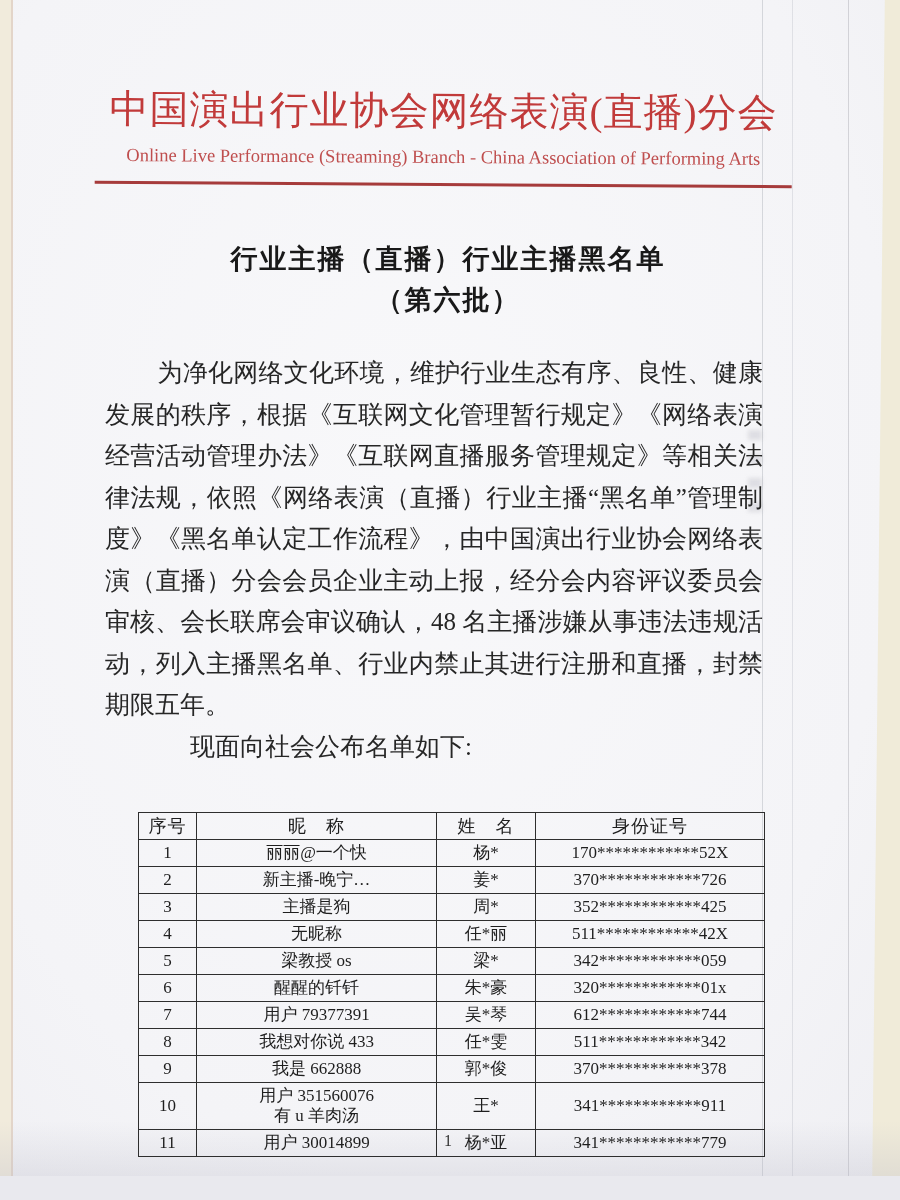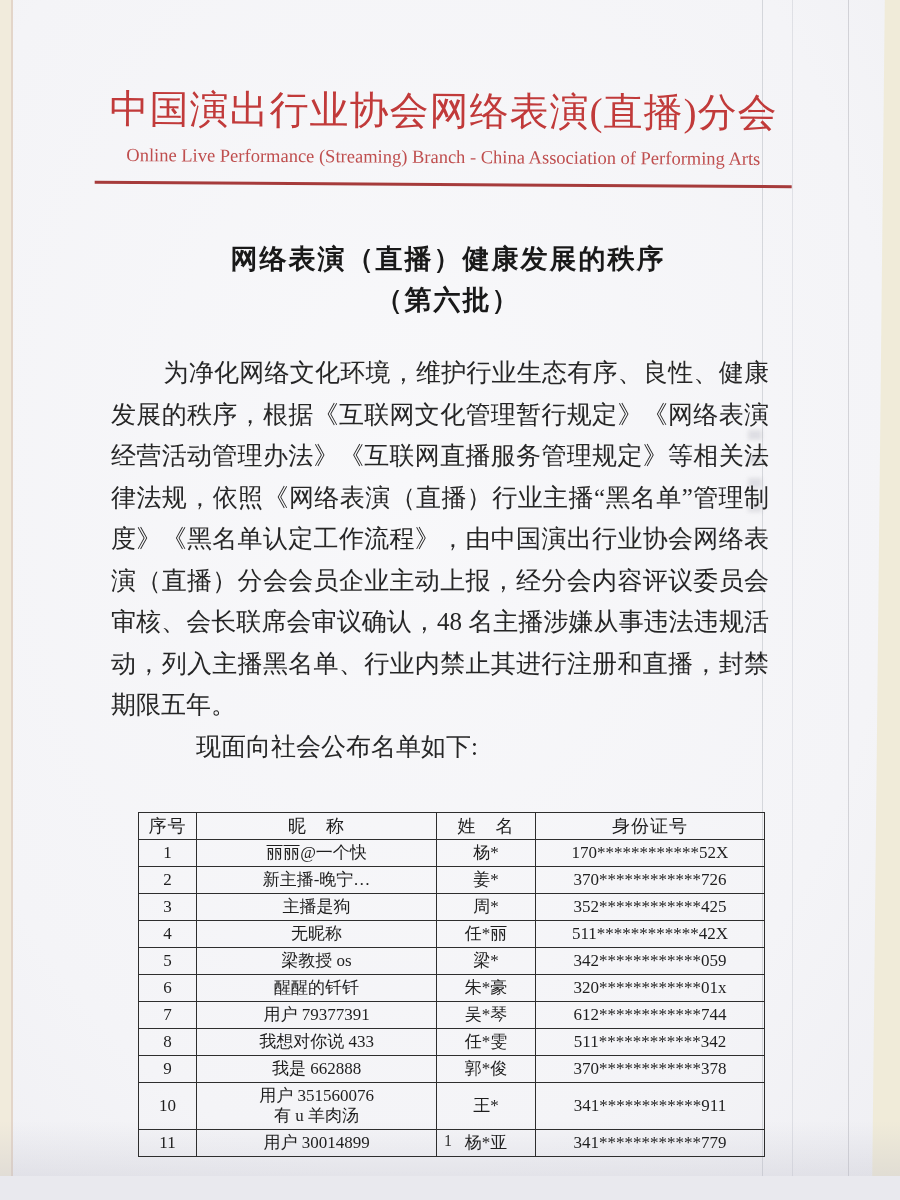--- a/index.html
+++ b/index.html
@@ -59,21 +59,21 @@
   
   .doc-title {
     position: absolute; top: 238px; left: 0; width: 896px;
     text-align: center; color: #191919;
   }
   .doc-title .line1 { font-size: 27px; font-weight: bold; line-height: 42px; letter-spacing: 2px; }
   .doc-title .line2 { font-size: 27px; font-weight: bold; line-height: 40px; letter-spacing: 2px; }
 
   
   .body-text {
-    position: absolute; top: 352px; left: 111px; width: 658px;
+    position: absolute; top: 352px; left: 105px; width: 658px;
     font-size: 25px; line-height: 41.5px; color: #262626;
     text-align: justify;
   }
   .body-text .p1 { text-indent: 2.1em; }
   .body-text .p2 { text-indent: 3.4em; }
 
   
   table.blacklist {
     position: absolute; top: 812px; left: 138px;
     width: 626px; border-collapse: collapse;
@@ -114,21 +114,21 @@
   <div class="bleed-smudge"></div>
   <div class="bottom-shade"></div>
 
   <div class="letterhead">
     <div class="org-cn">中国演出行业协会网络表演(直播)分会</div>
     <div class="org-en">Online Live Performance (Streaming) Branch - China Association of Performing Arts</div>
     <div class="red-rule"></div>
   </div>
 
   <div class="doc-title">
-    <div class="line1">网络表演（直播）健康发展的秩序</div>
+    <div class="line1">行业主播（直播）行业主播黑名单</div>
     <div class="line2">（第六批）</div>
   </div>
 
   <div class="body-text">
     <p class="p1">为净化网络文化环境，维护行业生态有序、良性、健康发展的秩序，根据《互联网文化管理暂行规定》《网络表演经营活动管理办法》《互联网直播服务管理规定》等相关法律法规，依照《网络表演（直播）行业主播“黑名单”管理制度》《黑名单认定工作流程》，由中国演出行业协会网络表演（直播）分会会员企业主动上报，经分会内容评议委员会审核、会长联席会审议确认，48 名主播涉嫌从事违法违规活动，列入主播黑名单、行业内禁止其进行注册和直播，封禁期限五年。</p>
     <p class="p2">现面向社会公布名单如下:</p>
   </div>
 
   <table class="blacklist">
     <colgroup>

